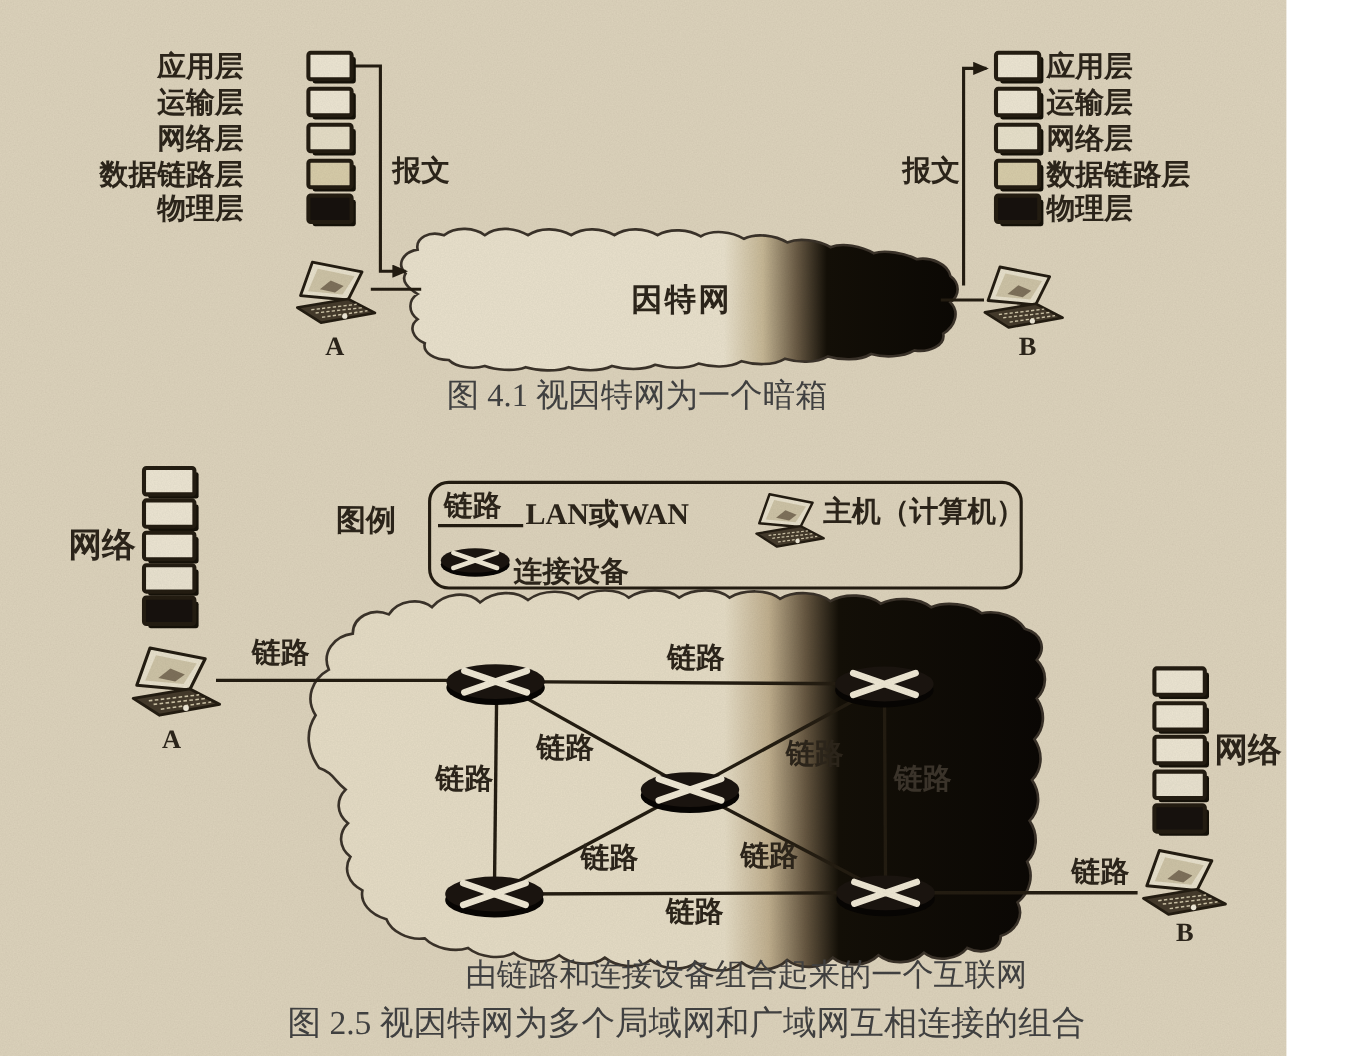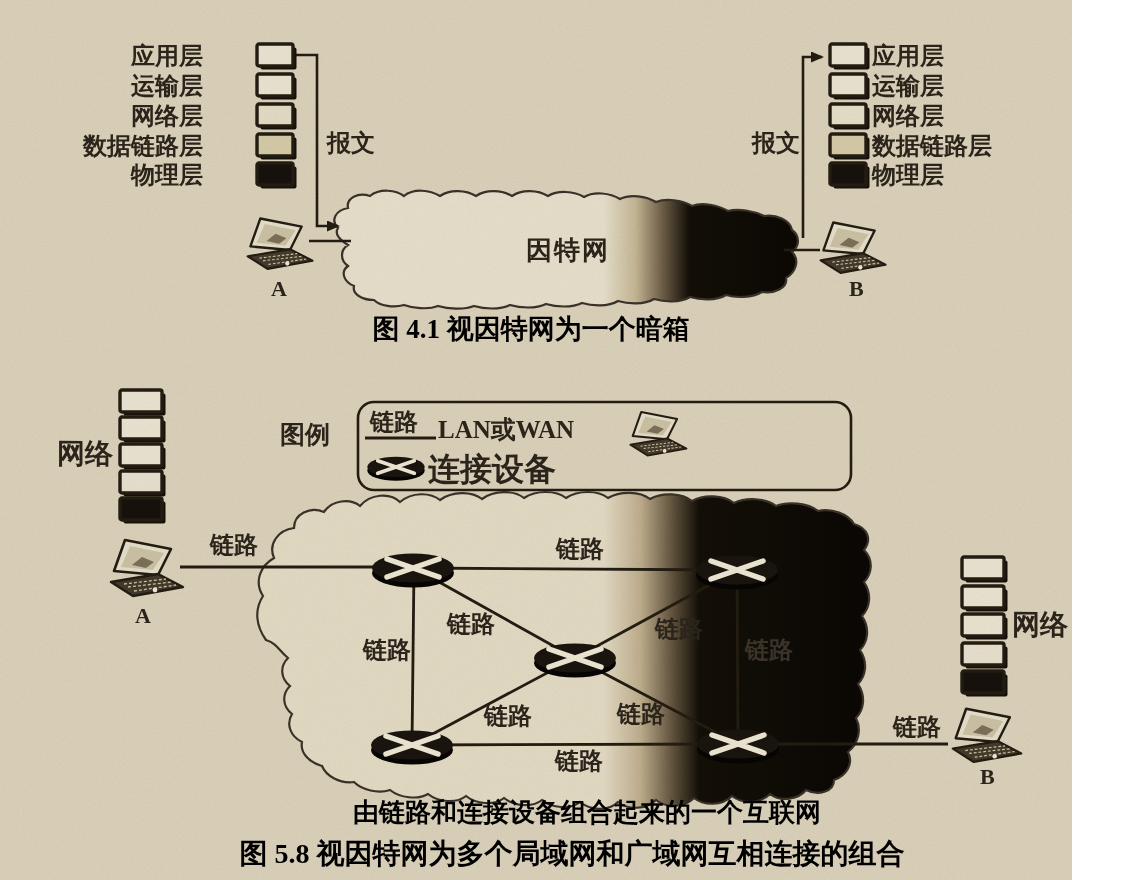--- a/index.html
+++ b/index.html
@@ -20,21 +20,21 @@
   }
   .serif{font-family:"Liberation Serif","DejaVu Serif",serif;}
   .ctr{transform:translateX(-50%);}
   .ctrxy{transform:translate(-50%,-50%);}
   .lyr{font-size:24px;}
   .lyr-r{text-align:right;}
   .msg{font-size:24px;text-align:right;}
   .lnk{font-size:24px;}
   .net{font-size:28px;}
   .host{font-size:22px;font-weight:700;}
-  .cap{font-size:27px;font-weight:700;color:#000000;}
+  .cap{font-size:27px;font-weight:400;color:#404040;}
   .legend-t{font-size:25px;}
 </style>
 </head>
 <body>
 
 <div class="page">
 
 <svg class="art" width="1122" height="880" viewBox="0 0 1122 880" xmlns="http://www.w3.org/2000/svg">
   <defs>
     <linearGradient id="g1" x1="0" y1="0" x2="1" y2="0">
@@ -203,35 +203,36 @@
 <div class="lbl ctrxy" style="left:568px;top:250px;font-size:26px;letter-spacing:2px;">因特网</div>
 
 <div class="lbl host serif" style="left:271px;top:277px;">A</div>
 <div class="lbl host serif" style="left:849px;top:277px;">B</div>
 
 <div class="lbl cap serif ctr" style="left:531px;top:315px;">图 4.1  视因特网为一个暗箱</div>
 
 <div class="lbl legend-t" style="left:280px;top:421px;">图例</div>
 <div class="lbl" style="left:370px;top:409px;font-size:24px;">链路</div>
 <div class="lbl serif" style="left:438px;top:416px;font-size:25px;text-align:right;">LAN或WAN</div>
-<div class="lbl" style="left:428px;top:452px;font-size:32px;text-align:right;">连接设备</div>
+<div class="lbl" style="left:686px;top:414px;font-size:24px;">主机（计算机）</div>
+<div class="lbl" style="left:428px;top:464px;font-size:24px;text-align:right;">连接设备</div>
 
 <div class="lbl net" style="left:57px;top:439px;">网络</div>
 <div class="lbl net" style="left:1012px;top:610px;">网络</div>
 
 <div class="lbl host serif" style="left:135px;top:604px;">A</div>
 <div class="lbl host serif" style="left:980px;top:765px;">B</div>
 
 <div class="lbl lnk ctrxy" style="left:234px;top:545px;">链路</div>
 <div class="lbl lnk ctrxy" style="left:580px;top:549px;">链路</div>
 <div class="lbl lnk ctrxy" style="left:387px;top:650px;">链路</div>
 <div class="lbl lnk ctrxy" style="left:471px;top:624px;">链路</div>
 <div class="lbl lnk ctrxy" style="left:679px;top:629px;">链路</div>
 <div class="lbl lnk ctrxy" style="left:769px;top:650px;color:#3a332a;">链路</div>
 <div class="lbl lnk ctrxy" style="left:508px;top:716px;">链路</div>
 <div class="lbl lnk ctrxy" style="left:641px;top:714px;">链路</div>
 <div class="lbl lnk ctrxy" style="left:579px;top:761px;">链路</div>
 <div class="lbl lnk ctrxy" style="left:917px;top:727px;">链路</div>
 
-<div class="lbl cap serif ctr" style="left:587px;top:799px;font-size:26px;">由链路和连接设备组合起来的一个互联网</div>
-<div class="lbl cap serif ctr" style="left:572px;top:839px;font-size:28px;">图 5.8  视因特网为多个局域网和广域网互相连接的组合</div>
+<div class="lbl cap serif ctr" style="left:622px;top:799px;font-size:26px;">由链路和连接设备组合起来的一个互联网</div>
+<div class="lbl cap serif ctr" style="left:572px;top:839px;font-size:28px;">图 2.5  视因特网为多个局域网和广域网互相连接的组合</div>
 
 </div>
 
 </body></html>

